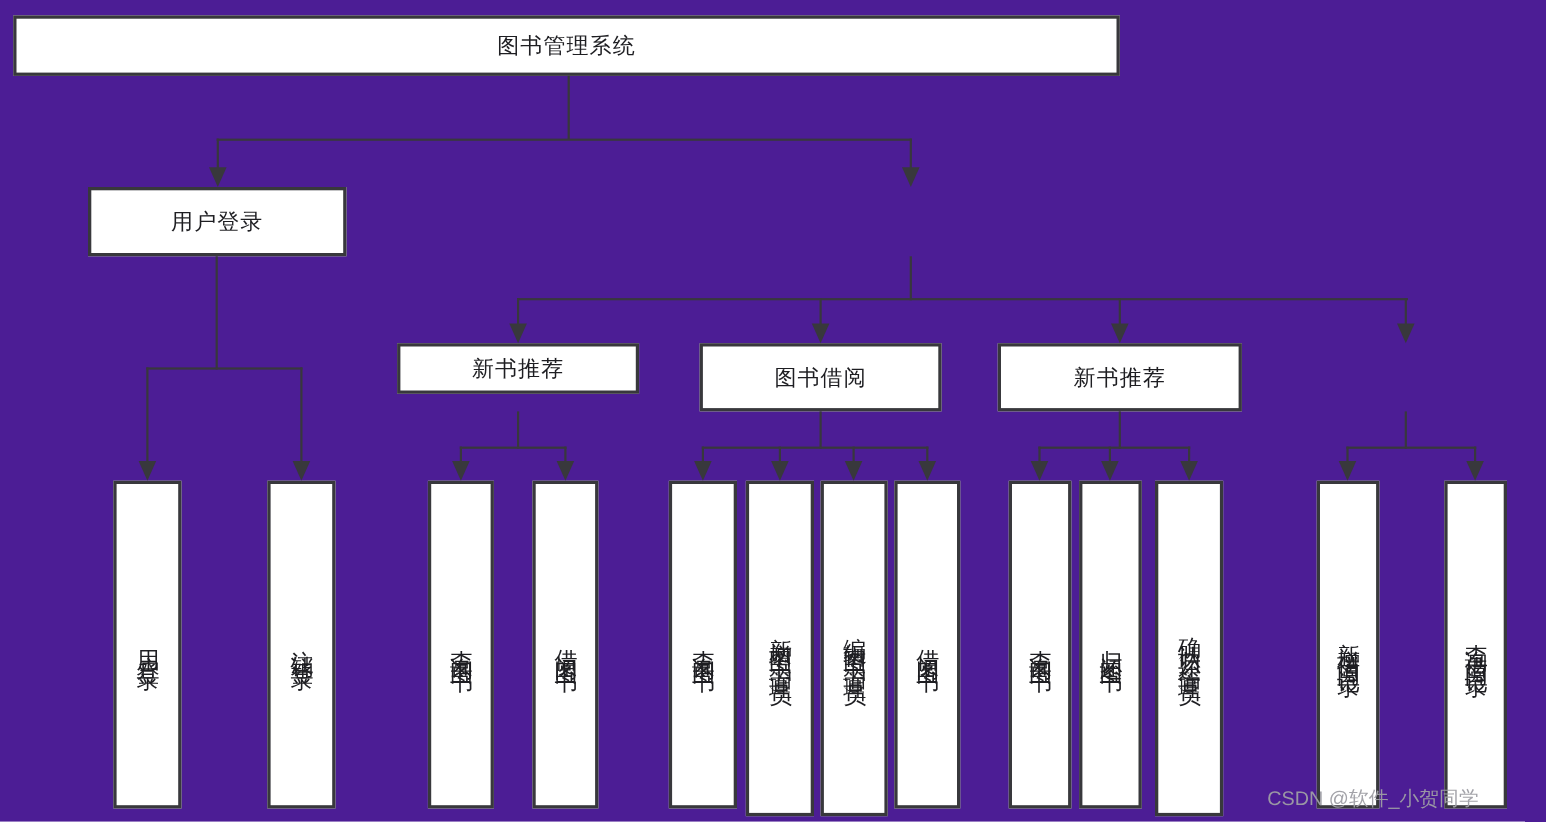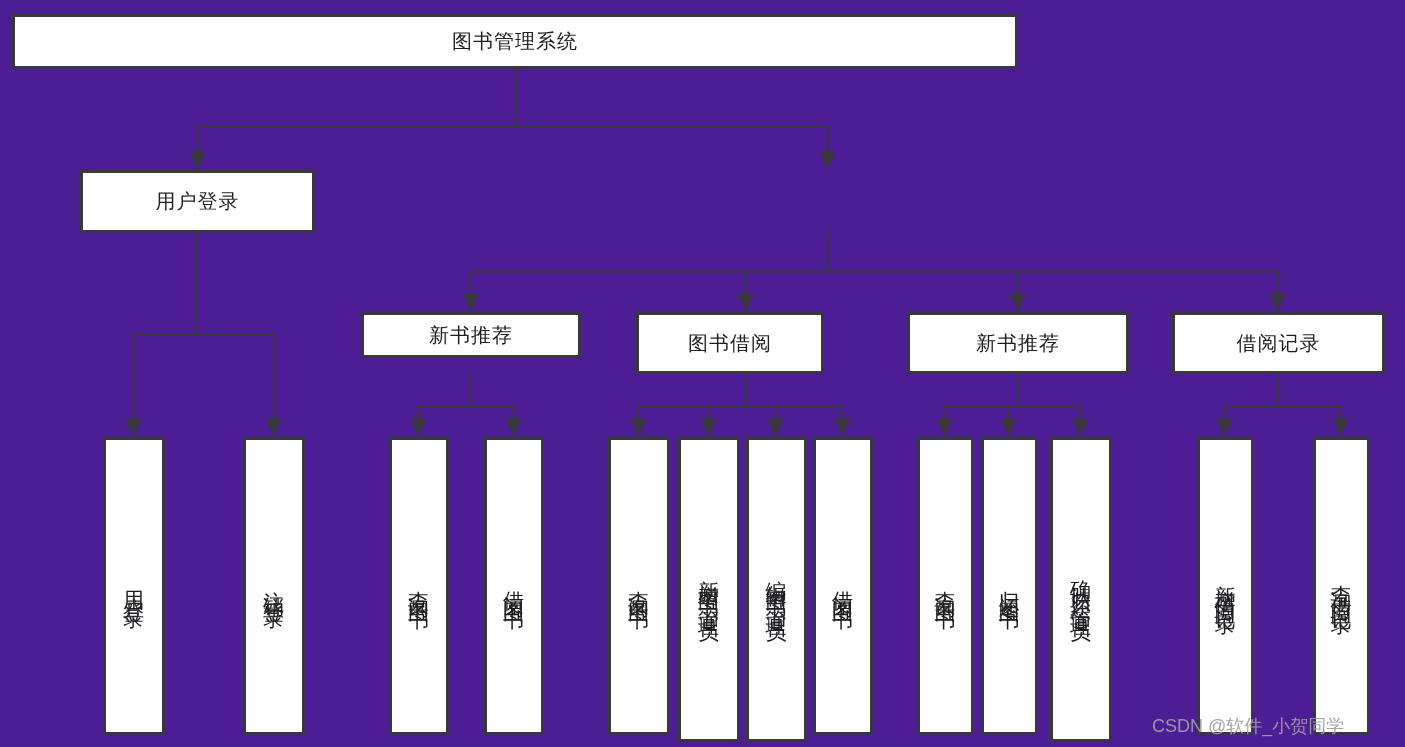--- a/index.html
+++ b/index.html
@@ -37,28 +37,25 @@
     <span class="htext">图书管理系统</span>
   </div>
 
   <div class="box" style="left:80px;top:170px;width:235px;height:63px;">
     <span class="htext">用户登录</span>
   </div>
 
   <div class="box" style="left:361px;top:312px;width:220px;height:46px;">
     <span class="htext">新书推荐</span>
   </div>
-  <div class="box" style="left:636px;top:312px;width:188px;height:62px;font-family:Liberation Serif, serif;">
+  <div class="box" style="left:636px;top:312px;width:220px;height:62px;font-family:Liberation Serif, serif;">
     <span class="htext">图书借阅</span>
   </div>
   <div class="box" style="left:907px;top:312px;width:222px;height:62px;">
     <span class="htext">新书推荐</span>
-  </div>
-  <div class="box" style="left:1172px;top:312px;width:213px;height:62px;">
-    <span class="htext">借阅记录</span>
   </div>
 
   <div class="box" style="left:103px;top:437px;width:62px;height:298px;">
     <span class="vtext">用户登录</span>
   </div>
   <div class="box" style="left:243px;top:437px;width:62px;height:298px;">
     <span class="vtext">注销登录</span>
   </div>
 
   <div class="box" style="left:389px;top:437px;width:60px;height:298px;">

